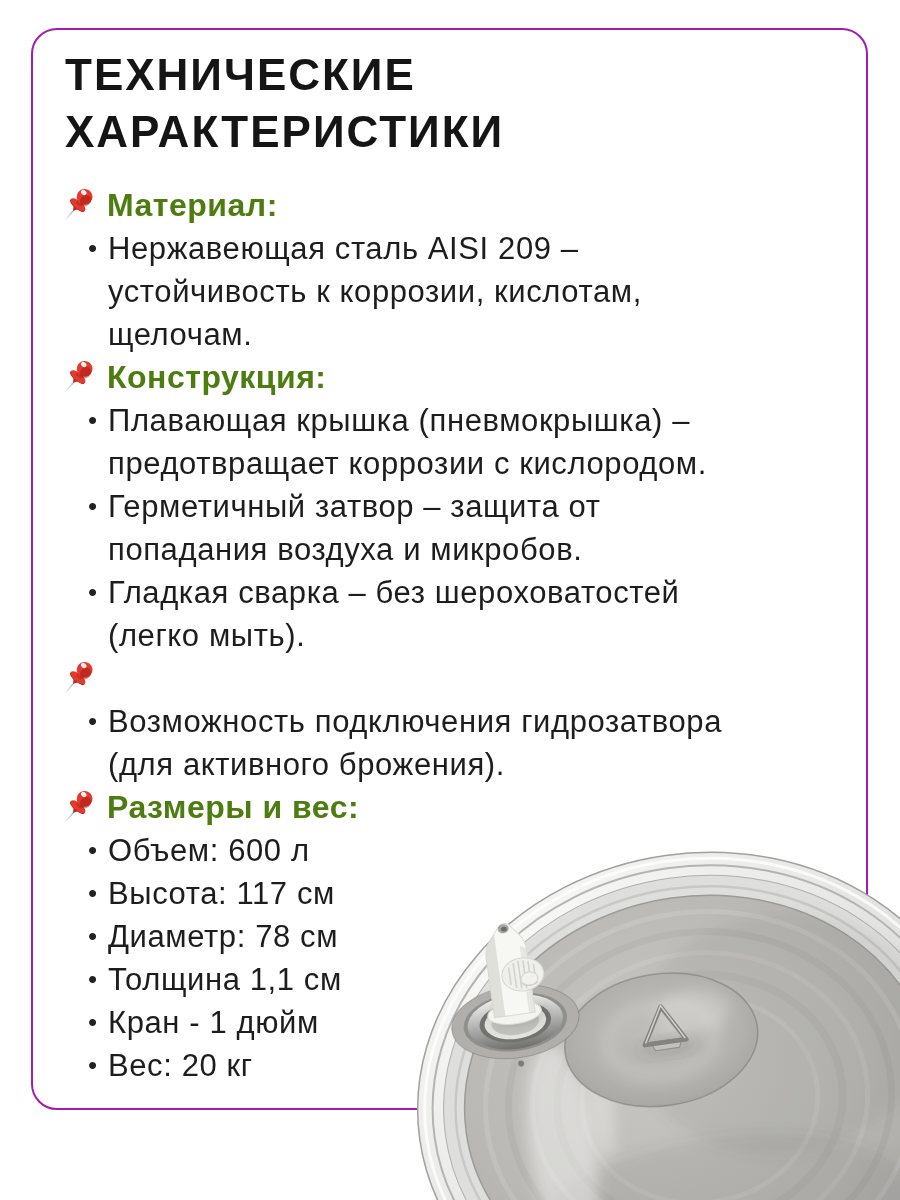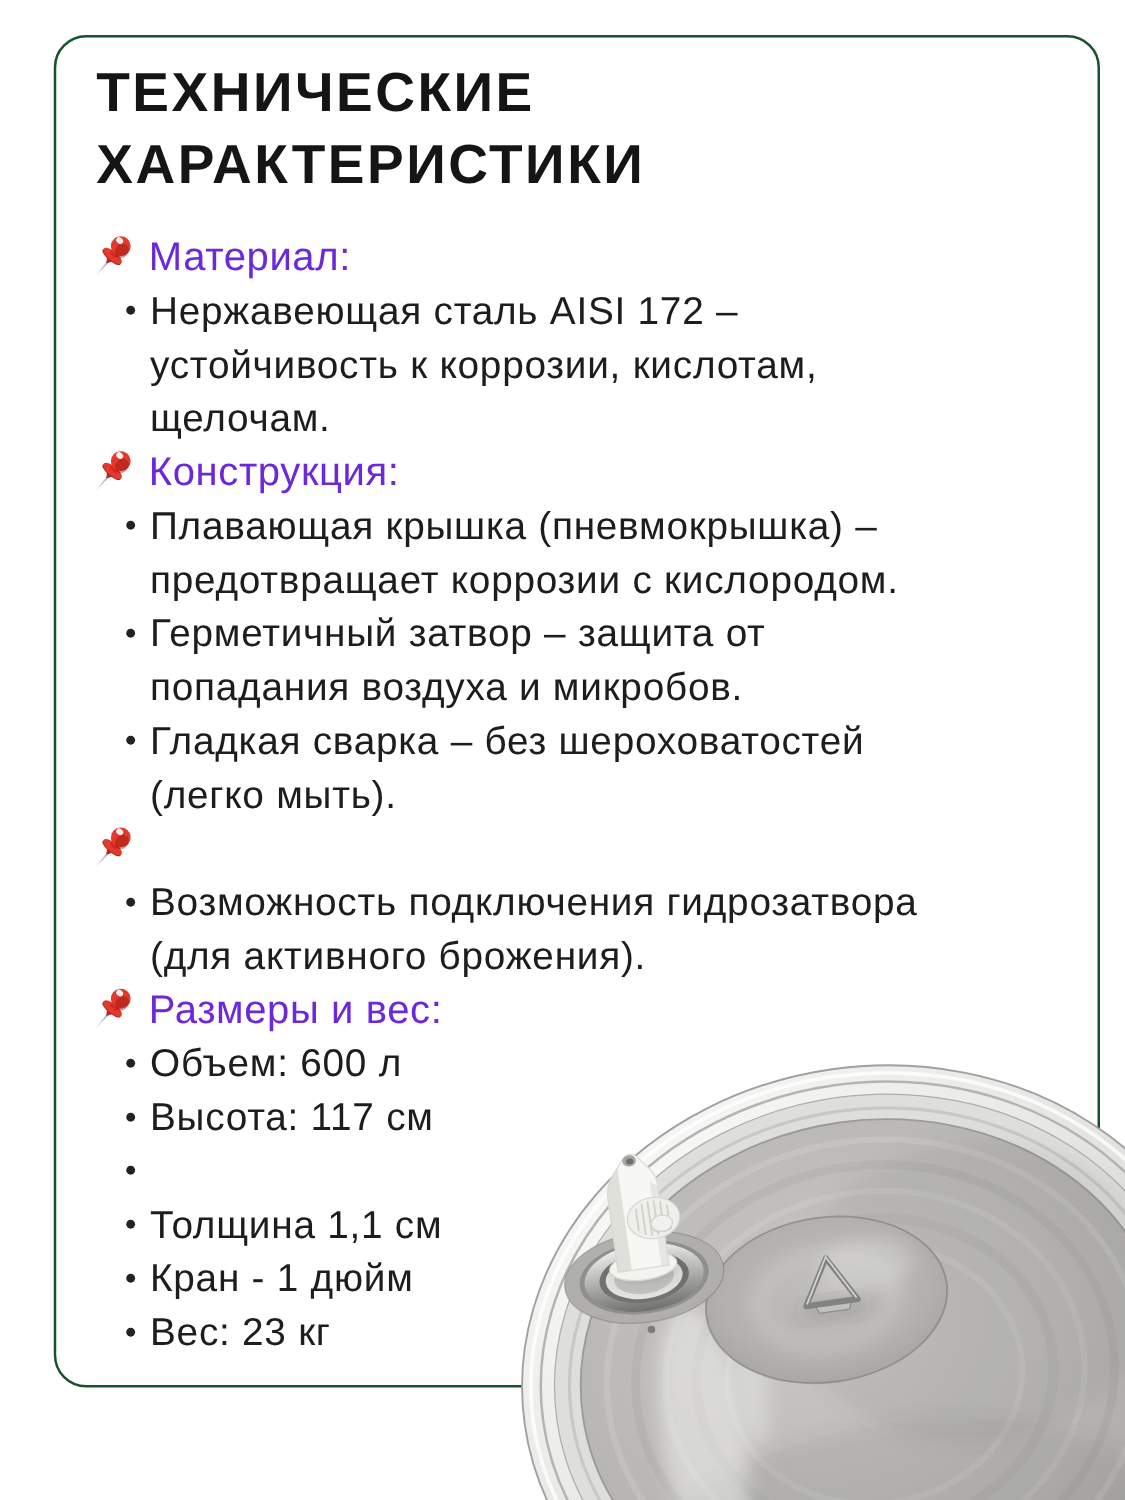--- a/index.html
+++ b/index.html
@@ -4,44 +4,44 @@
 <style>
   html, body { margin: 0; padding: 0; }
   body {
     width: 900px; height: 1200px;
     position: relative; overflow: hidden;
     background: #ffffff;
     font-family: "Liberation Sans", sans-serif;
     color: #1d1d1d;
   }
   .card {
-    position: absolute; left: 43px; top: 28px;
+    position: absolute; left: 31px; top: 28px;
     width: 833px; height: 1078px;
-    border: 2px solid #14532d;
+    border: 2px solid #a21caf;
     border-radius: 26px;
     background: #ffffff;
   }
   .card-inner {
     position: absolute; left: 32px; top: 16px; right: 14px;
   }
   h1.title {
     margin: 0 0 24px 0;
     font-size: 44px; line-height: 57px;
     font-weight: bold; letter-spacing: 2px;
     color: #151515;
     white-space: pre-line;
   }
   .sec-head {
     display: flex; align-items: center;
     gap: 9px; margin-left: -9px; height: 43px;
   }
   .pin { width: 42px; height: 42px; flex: none; }
   .sec-title {
-    font-size: 32px; font-weight: normal;
-    letter-spacing: 0.5px; color: #6d28d9;
+    font-size: 32px; font-weight: bold;
+    letter-spacing: 0.5px; color: #4d7c0f;
     line-height: 43px; white-space: nowrap;
   }
   .item { display: flex; align-items: flex-start; }
   .bullet {
     flex: none; width: 20px; padding-left: 23px;
     font-size: 26px; line-height: 43px; color: #222;
   }
   .item-text {
     font-size: 31px; line-height: 43px;
     letter-spacing: 0.6px; white-space: pre-line;
@@ -80,21 +80,21 @@
 ХАРАКТЕРИСТИКИ</h1>
 
     <div class="sec-head">
       <svg class="pin">
           <use href="#pin"></use>
         </svg>
       <span class="sec-title">Материал:</span>
     </div>
     <div class="item">
       <span class="bullet">•</span>
-      <span class="item-text">Нержавеющая сталь AISI 172 –
+      <span class="item-text">Нержавеющая сталь AISI 209 –
 устойчивость к коррозии, кислотам,
 щелочам.</span>
     </div>
 
     <div class="sec-head">
       <svg class="pin">
           <use href="#pin"></use>
         </svg>
       <span class="sec-title">Конструкция:</span>
     </div>
@@ -134,32 +134,33 @@
     <div class="item">
       <span class="bullet">•</span>
       <span class="item-text">Объем: 600 л</span>
     </div>
     <div class="item">
       <span class="bullet">•</span>
       <span class="item-text">Высота: 117 см</span>
     </div>
     <div class="item">
       <span class="bullet">•</span>
+      <span class="item-text">Диаметр: 78 см</span>
     </div>
     <div class="item">
       <span class="bullet">•</span>
       <span class="item-text">Толщина 1,1 см</span>
     </div>
     <div class="item">
       <span class="bullet">•</span>
       <span class="item-text">Кран - 1 дюйм</span>
     </div>
     <div class="item">
       <span class="bullet">•</span>
-      <span class="item-text">Вес: 23 кг</span>
+      <span class="item-text">Вес: 20 кг</span>
     </div>
 
   </div>
 </div>
 
 <svg class="lid-svg" viewBox="0 0 495 370" role="img" aria-label="Крышка из нержавеющей стали (вид сверху) с белым штуцером под гидрозатвор и треугольной ручкой">
   <defs>
     <radialGradient id="rimG" cx="32%" cy="28%" r="85%">
       <stop offset="0%" stop-color="#ffffff"></stop>
       <stop offset="55%" stop-color="#e9e9e7"></stop>

